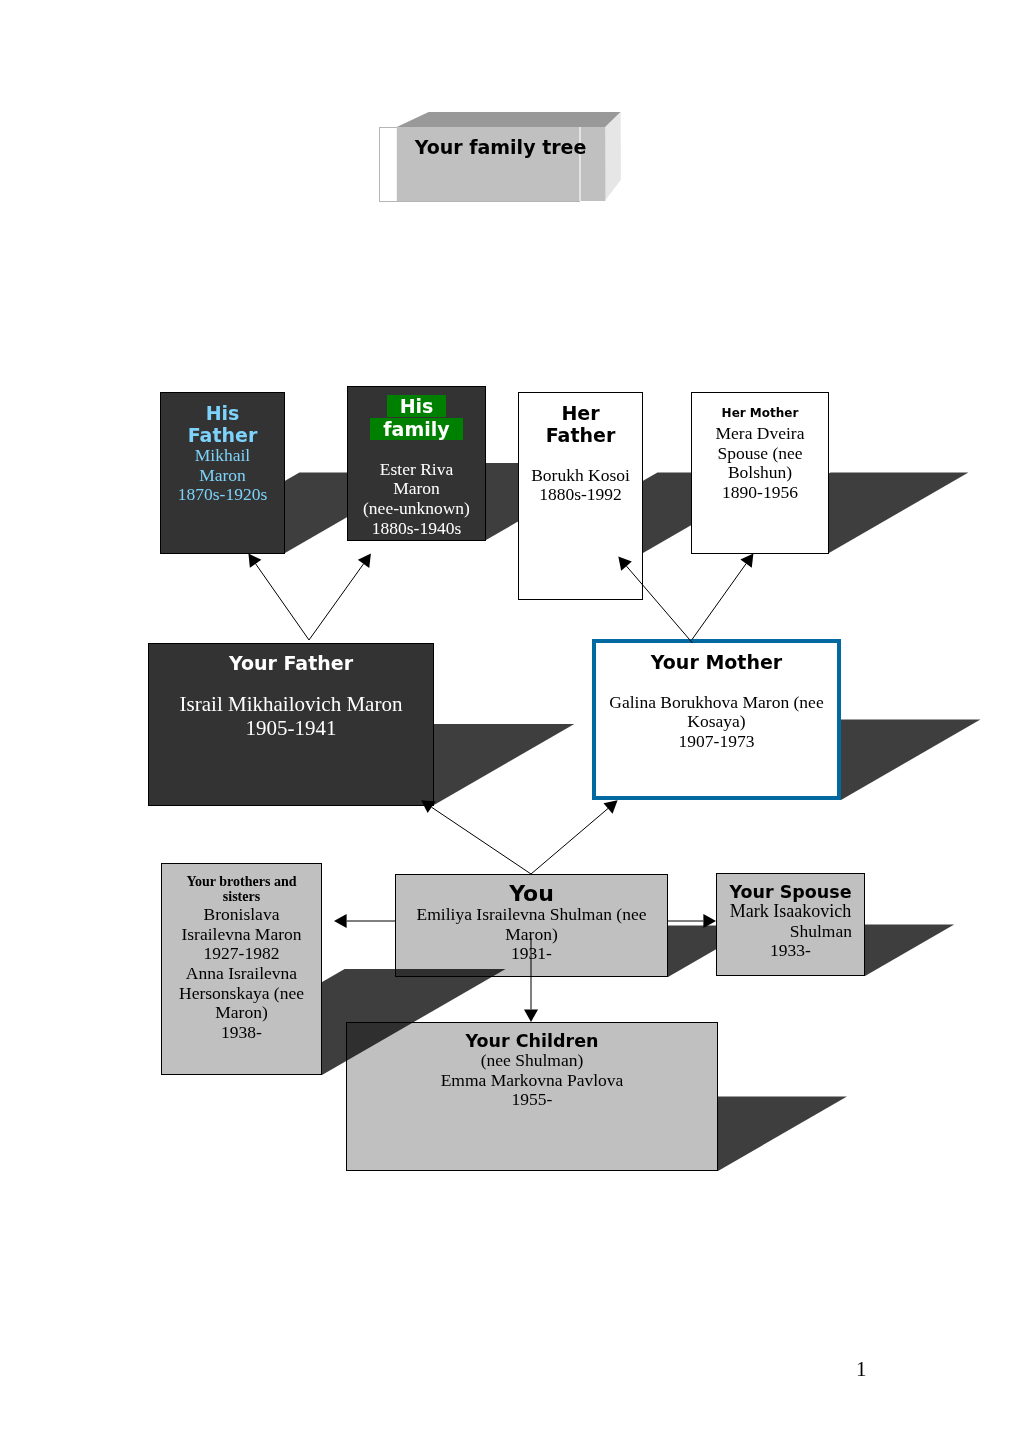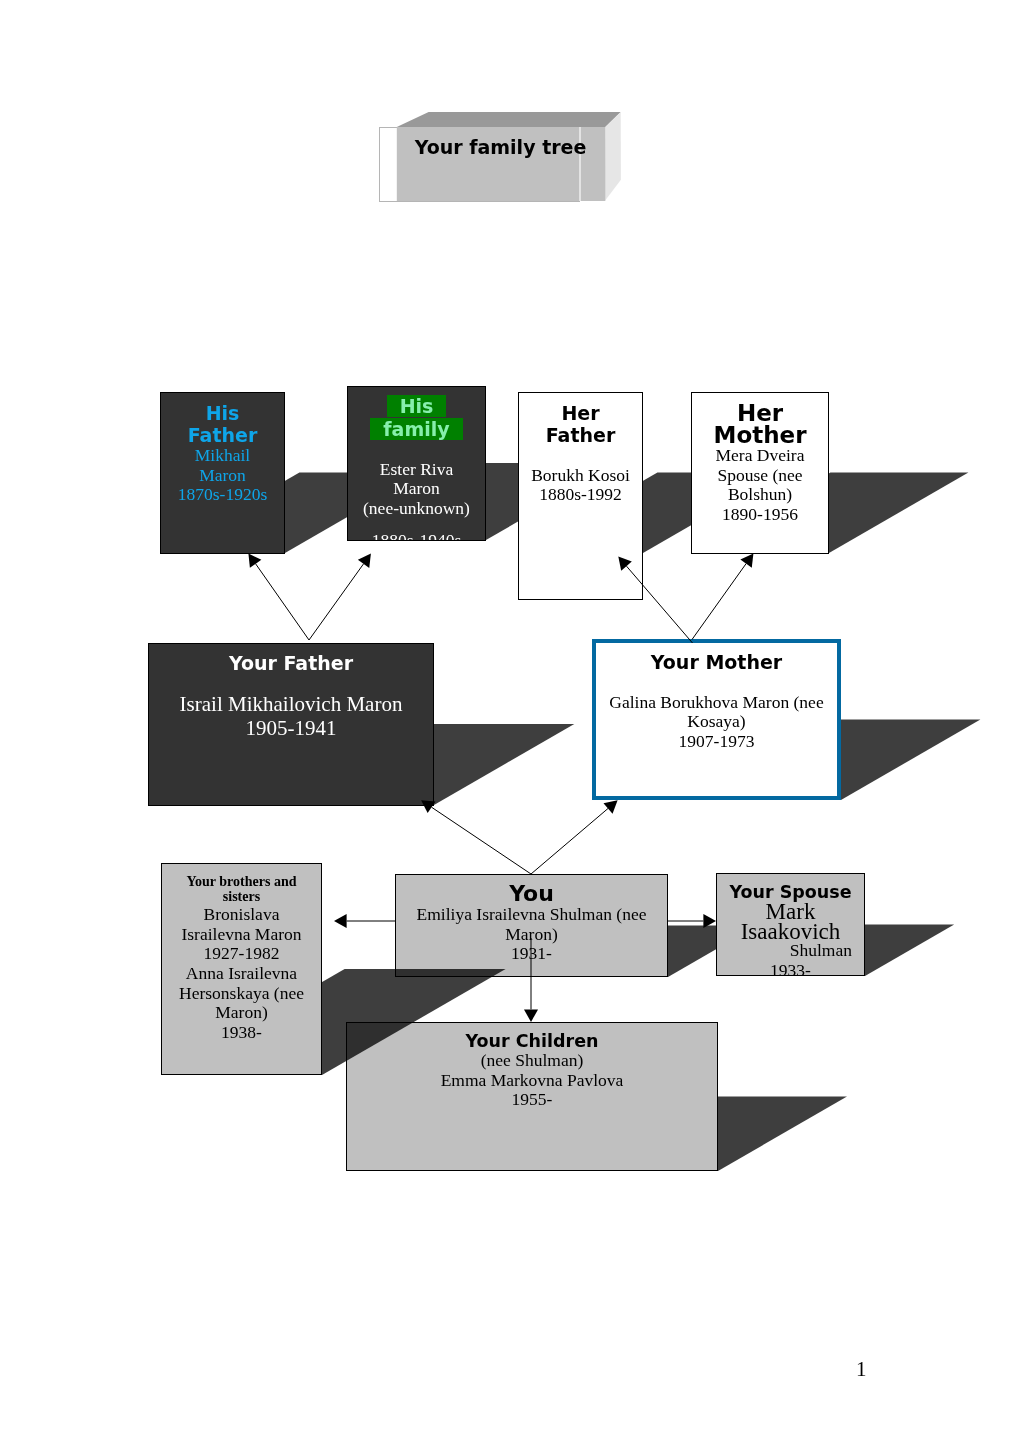--- a/index.html
+++ b/index.html
@@ -13,21 +13,21 @@
   #banner-layer{z-index:2;}
   #arrow-layer{z-index:6;}
   #shadow-overlay-layer{z-index:3;}
   .node.lower{z-index:2;}
   .node.upper{z-index:4;}
 
   .node{position:absolute;box-sizing:border-box;z-index:4;overflow:hidden;text-align:center;}
   .hd{font-family:"DejaVu Sans",sans-serif;font-weight:bold;display:block;}
   .hd-serif{font-family:"Liberation Serif",serif;font-weight:bold;display:block;}
   .bd{font-family:"Liberation Serif",serif;display:block;}
-  .mark{background:#008000;color:#86efac;padding:0 13px;margin-top:28px;}
+  .mark{background:#008000;color:#ffffff;padding:0 13px;margin-top:28px;}
 
   #banner-text{position:absolute;z-index:3;text-align:center;}
 
   .pageno{position:absolute;font-family:"Liberation Serif",serif;color:#000000;z-index:7;}
 </style>
 </head>
 <body>
 
 <div id="page">
 
@@ -49,46 +49,46 @@
     <rect x="379.5" y="127.5" width="200" height="74" fill="#ffffff" stroke="#b5b5b5" stroke-width="1"></rect>
     <polygon points="396.8,127 428.6,112 620.7,112 605.3,127" fill="#999999"></polygon>
     <polygon points="605.3,127 620.7,112 620.9,179.7 604.8,201" fill="#e6e6e6"></polygon>
     <rect x="396.8" y="127" width="208.5" height="74" fill="#c0c0c0"></rect>
     <line x1="580" y1="127" x2="580" y2="201" stroke="#e3e3e3" stroke-width="2"></line>
   </svg>
   <div id="banner-text" style="left:396px;top:136px;width:209px;">
     <span class="hd" style="font-size:19px;color:#000000;">Your family tree</span>
   </div>
 
-  <div class="node" style="left:160px;top:392px;width:125px;height:162px;background:#333333;border:1px solid #000000;color:#0ea5e9;padding:9px 12px 0;">
+  <div class="node" style="left:160px;top:392px;width:125px;height:162px;background:#333333;border:1px solid #000000;color:#7dd3fc;padding:9px 12px 0;">
     <span class="hd" style="font-size:19px;line-height:22px;">His Father</span>
     <span class="bd" style="font-size:17.5px;line-height:19.7px;">Mikhail</span>
     <span class="bd" style="font-size:17.5px;line-height:19.7px;">Maron</span>
     <span class="bd" style="font-size:17.5px;line-height:19.7px;">1870s-1920s</span>
   </div>
 
   <div class="node" style="left:347px;top:386px;width:139px;height:155px;background:#333333;border:1px solid #000000;color:#ffffff;padding:8px 12px 0;">
     <span class="hd" style="font-size:19px;line-height:23px;"><span class="mark">His</span></span>
     <span class="hd" style="font-size:19px;line-height:23px;"><span class="mark">family</span></span>
     <span class="bd blank" style="font-size:17.5px;line-height:18.7px;">&nbsp;</span>
     <span class="bd" style="font-size:17.5px;line-height:19.7px;">Ester Riva</span>
     <span class="bd" style="font-size:17.5px;line-height:19.7px;">Maron</span>
     <span class="bd" style="font-size:17.5px;line-height:19.7px;">(nee-unknown)</span>
-    <span class="bd" style="font-size:17.5px;line-height:19.7px;margin-top:12px;">1880s-1940s</span>
+    <span class="bd" style="font-size:17.5px;line-height:19.7px;">1880s-1940s</span>
   </div>
 
   <div class="node" style="left:518px;top:392px;width:125px;height:208px;background:#ffffff;border:1px solid #000000;color:#000000;padding:9px 12px 0;">
     <span class="hd" style="font-size:19px;line-height:22px;">Her Father</span>
     <span class="bd blank" style="font-size:17.5px;line-height:19.7px;">&nbsp;</span>
     <span class="bd" style="font-size:17.5px;line-height:19.7px;">Borukh Kosoi</span>
     <span class="bd" style="font-size:17.5px;line-height:19.7px;">1880s-1992</span>
   </div>
 
   <div class="node" style="left:691px;top:392px;width:138px;height:162px;background:#ffffff;border:1px solid #000000;color:#000000;padding:9px 12px 0;">
-    <span class="hd" style="font-size:23px;line-height:22px;">Her Mother</span>
+    <span class="hd" style="font-size:12px;line-height:22px;">Her Mother</span>
     <span class="bd" style="font-size:17.5px;line-height:19.7px;">Mera Dveira</span>
     <span class="bd" style="font-size:17.5px;line-height:19.7px;">Spouse (nee</span>
     <span class="bd" style="font-size:17.5px;line-height:19.7px;">Bolshun)</span>
     <span class="bd" style="font-size:17.5px;line-height:19.7px;">1890-1956</span>
   </div>
 
   <div class="node" style="left:148px;top:643px;width:286px;height:163px;background:#333333;border:1px solid #000000;color:#ffffff;padding:8px 12px 0;">
     <span class="hd" style="font-size:19px;line-height:22px;">Your Father</span>
     <span class="bd blank" style="font-size:21px;line-height:18px;">&nbsp;</span>
     <span class="bd" style="font-size:21px;line-height:24px;">Israil Mikhailovich Maron</span>
@@ -116,21 +116,21 @@
 
   <div class="node lower" style="left:395px;top:874px;width:273px;height:103px;background:#c0c0c0;border:1px solid #000000;color:#000000;padding:8px 12px 0;">
     <span class="hd" style="font-size:22px;line-height:22px;">You</span>
     <span class="bd" style="font-size:17.5px;line-height:19.7px;">Emiliya Israilevna Shulman (nee</span>
     <span class="bd" style="font-size:17.5px;line-height:19.7px;">Maron)</span>
     <span class="bd" style="font-size:17.5px;line-height:19.7px;">1931-</span>
   </div>
 
   <div class="node lower" style="left:716px;top:873px;width:149px;height:103px;background:#c0c0c0;border:1px solid #000000;color:#000000;padding:8px 12px 0;">
     <span class="hd" style="font-size:17.5px;line-height:20px;">Your Spouse</span>
-    <span class="bd" style="font-size:23px;line-height:19.7px;">Mark Isaakovich</span>
+    <span class="bd" style="font-size:18px;line-height:19.7px;">Mark Isaakovich</span>
     <span class="bd" style="font-size:17.5px;line-height:19.7px;text-align:right;">Shulman</span>
     <span class="bd" style="font-size:17.5px;line-height:19.7px;">1933-</span>
   </div>
 
   <div class="node lower" style="left:346px;top:1022px;width:372px;height:149px;background:#c0c0c0;border:1px solid #000000;color:#000000;padding:8px 12px 0;">
     <span class="hd" style="font-size:17.5px;line-height:20px;">Your Children</span>
     <span class="bd" style="font-size:17.5px;line-height:19.7px;">(nee Shulman)</span>
     <span class="bd" style="font-size:17.5px;line-height:19.7px;">Emma Markovna Pavlova</span>
     <span class="bd" style="font-size:17.5px;line-height:19.7px;">1955-</span>
   </div>

